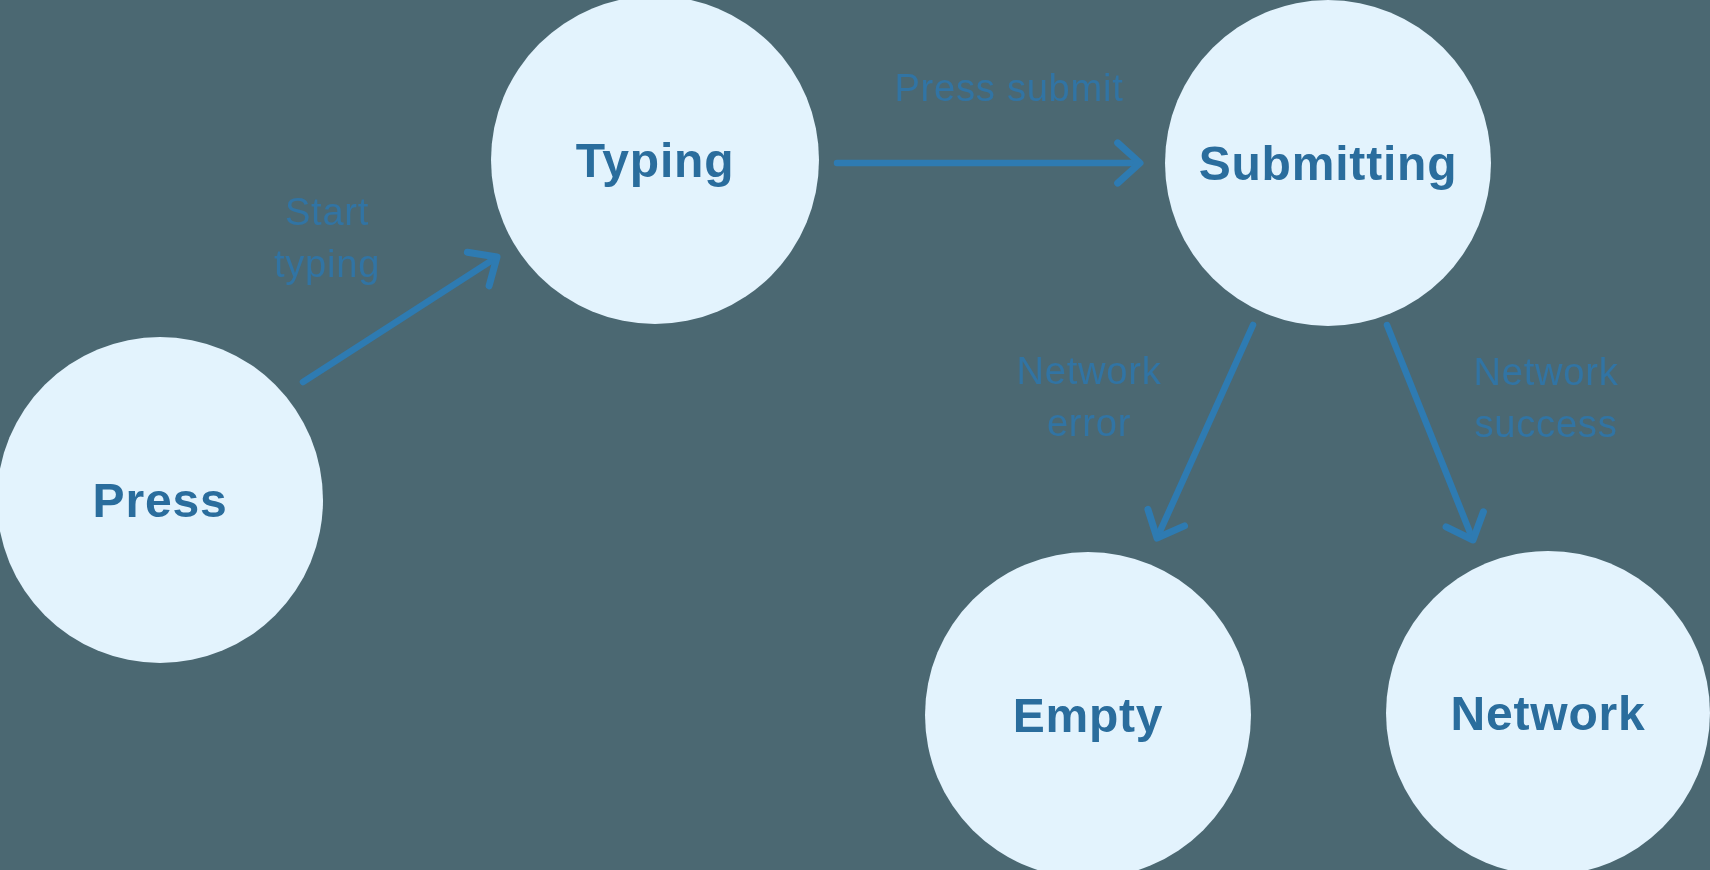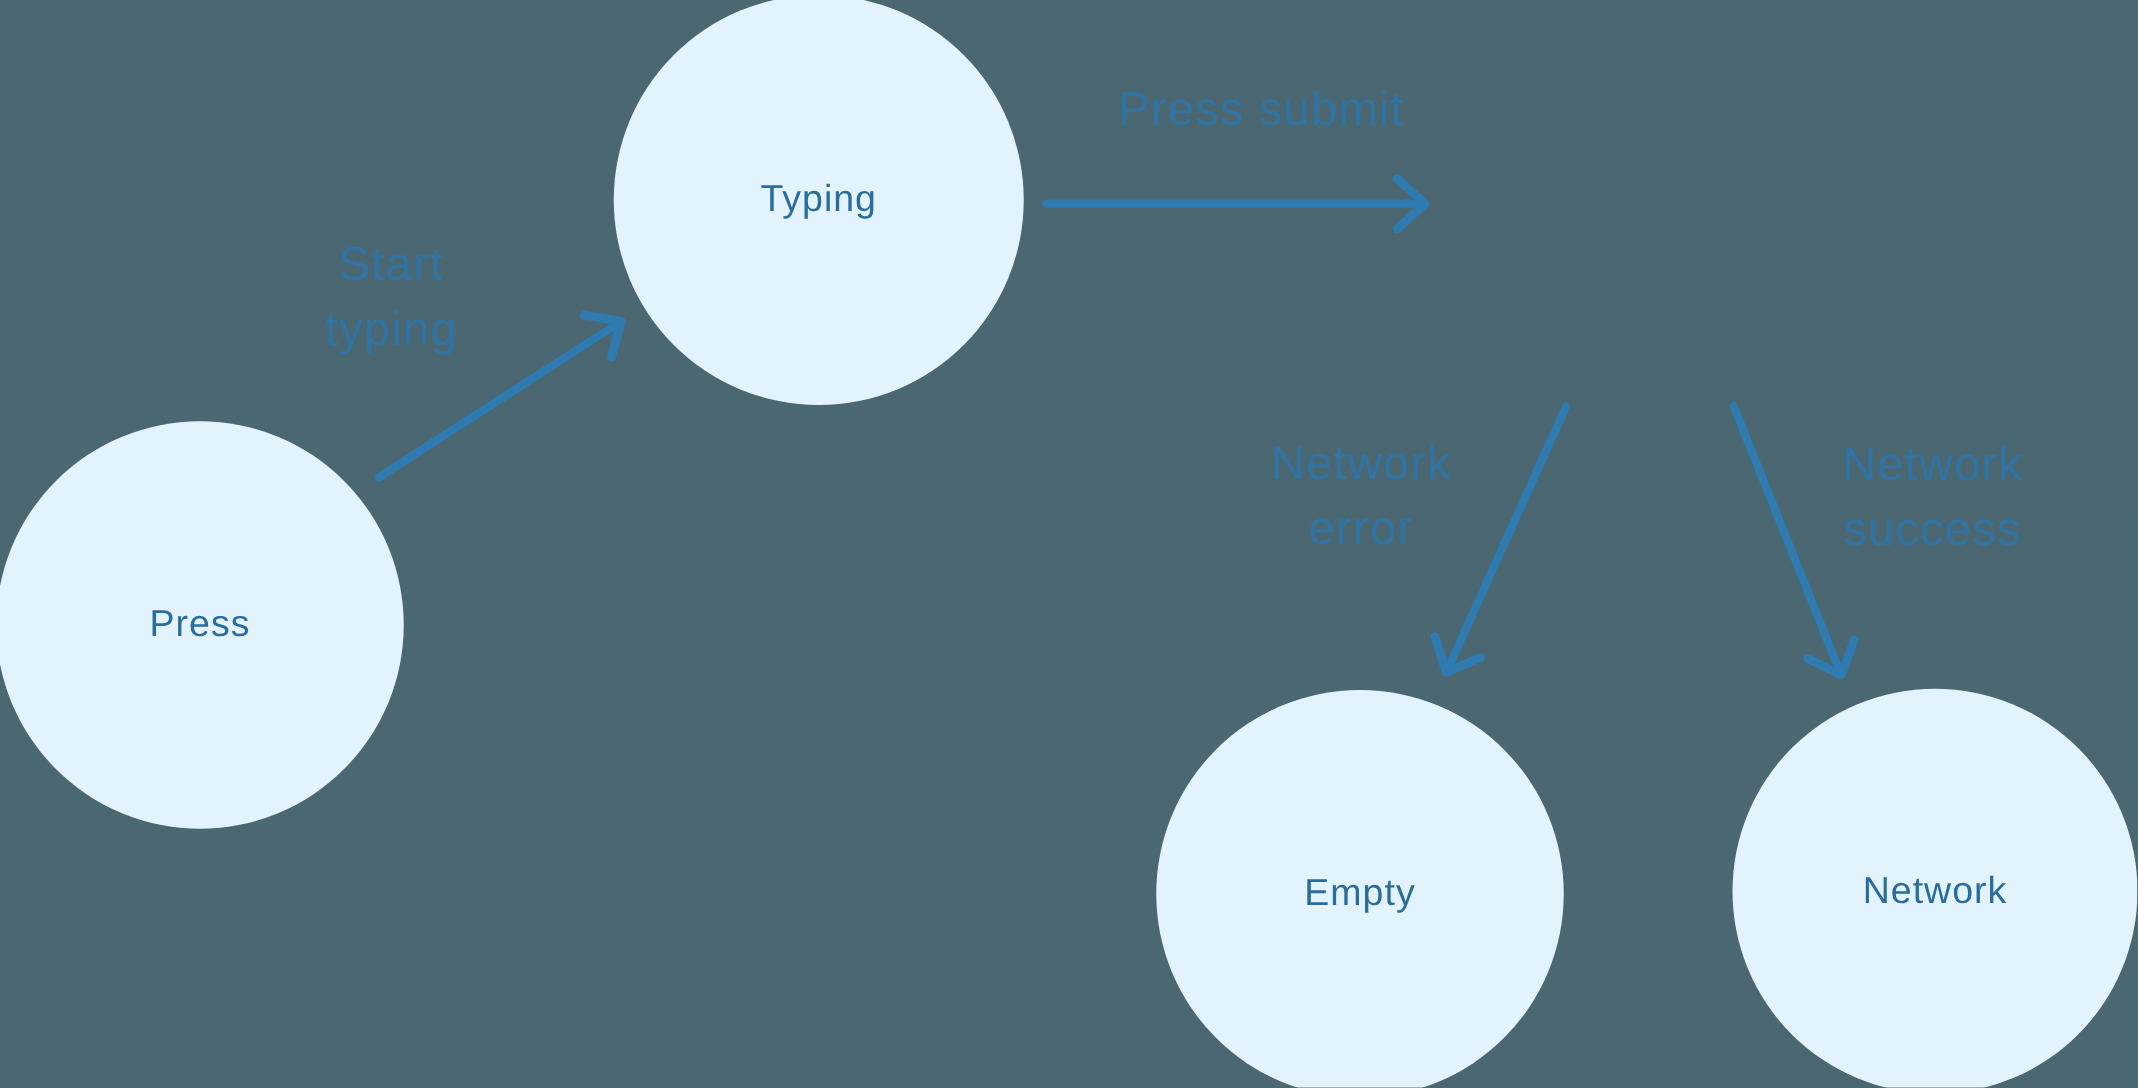--- a/index.html
+++ b/index.html
@@ -27,22 +27,22 @@
   .node {
     position: absolute;
     border-radius: 50%;
     background: var(--node-fill, #E3F3FD);
     display: flex;
     align-items: center;
     justify-content: center;
   }
   .node-label {
     color: var(--node-text, #2A6D9D);
-    font-size: 30px;
-    font-weight: 400;
+    font-size: 48px;
+    font-weight: 700;
     letter-spacing: 0.8px;
     white-space: nowrap;
     user-select: none;
   }
   .edge-label {
     position: absolute;
     transform: translate(-50%, -50%);
     text-align: center;
     color: var(--edge-label-text, #3174A4);
     font-size: 38px;
@@ -75,25 +75,28 @@
         <path d="M 1483.4 511.8 L 1473 540 L 1446.1 526.8" fill="none" stroke="#2E7BB2" stroke-width="7" stroke-linecap="round" stroke-linejoin="round"></path>
       </g>
     </svg>
 
   <div class="node" style="left: -3px; top: 337px; width: 326px; height: 326px;">
     <span class="node-label">Press</span>
   </div>
   <div class="node" style="left: 491px; top: -4px; width: 328px; height: 328px;">
     <span class="node-label">Typing</span>
   </div>
+  <div class="node" style="left: 1165px; top: 0px; width: 326px; height: 326px;">
+    <span class="node-label">Submitting</span>
+  </div>
   <div class="node" style="left: 925px; top: 552px; width: 326px; height: 326px;">
     <span class="node-label">Empty</span>
   </div>
   <div class="node" style="left: 1386px; top: 551px; width: 324px; height: 324px;">
     <span class="node-label">Network</span>
   </div>
 
-  <div class="edge-label" style="left: 313px; top: 238px; width: 180px;">Start typing</div>
+  <div class="edge-label" style="left: 327px; top: 238px; width: 180px;">Start typing</div>
   <div class="edge-label" style="left: 1009px; top: 88px; width: 320px;">Press submit</div>
   <div class="edge-label" style="left: 1546px; top: 398px; width: 210px;">Network success</div>
   <div class="edge-label" style="left: 1089px; top: 397px; width: 200px;">Network error</div>
 
 </div>
 
 </body></html>

